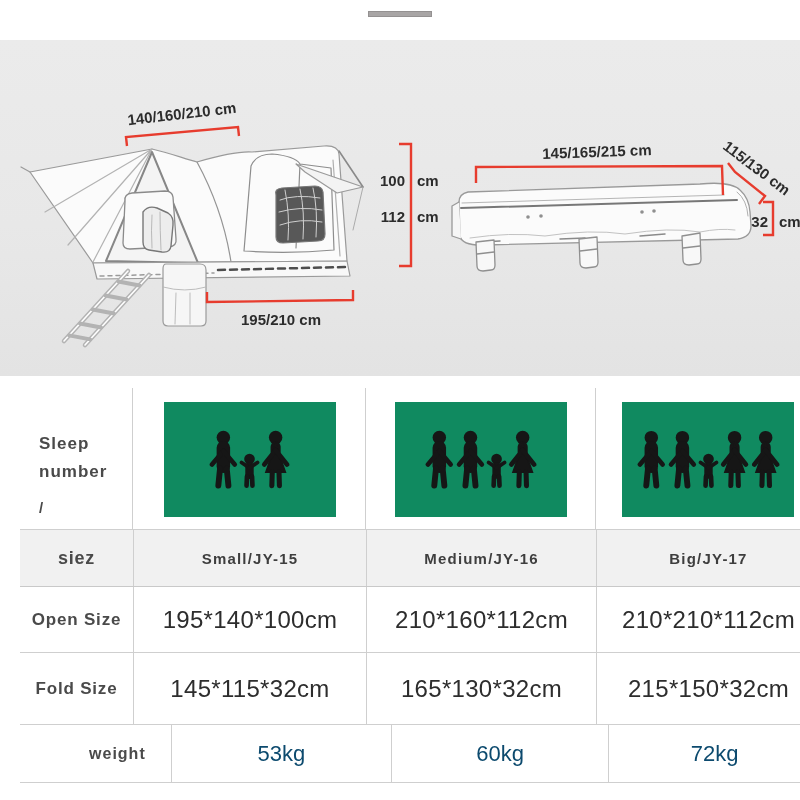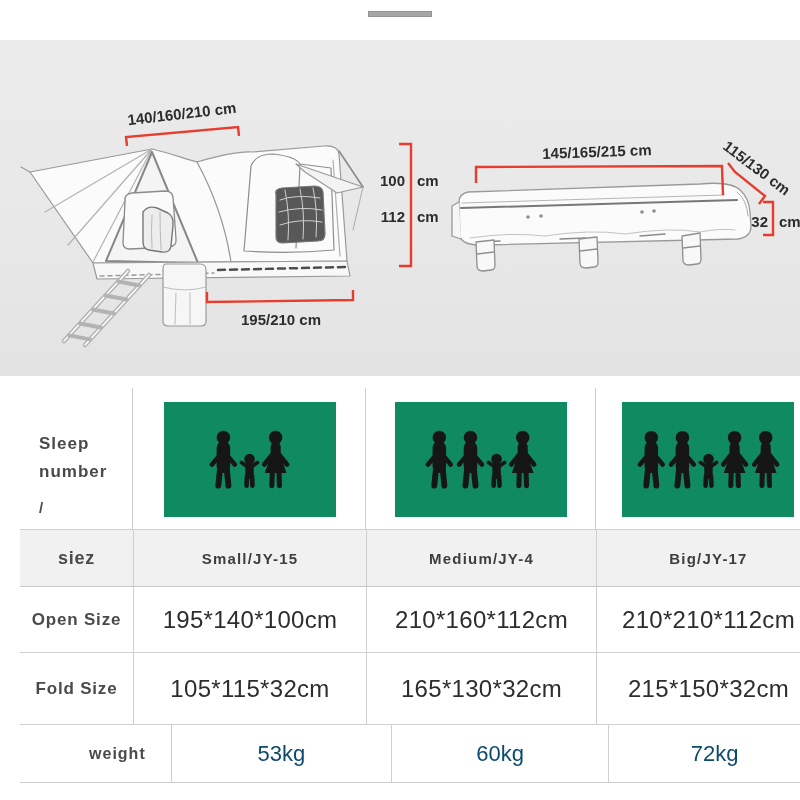--- a/index.html
+++ b/index.html
@@ -275,34 +275,34 @@
     <line x1="21" y1="50" x2="21.5" y2="66" stroke-width="6"></line>
             </g>
           </svg>
         </div>
     </div>
   </div>
 
   <div class="t-row siez">
     <div class="cell c0 row-label siez-label">siez</div>
     <div class="cell c1 siez-val">Small/JY-15</div>
-    <div class="cell c2 siez-val">Medium/JY-4</div>
+    <div class="cell c2 siez-val">Medium/JY-16</div>
     <div class="cell c3 siez-val">Big/JY-17</div>
   </div>
 
   <div class="t-row open">
     <div class="cell c0 row-label">Open Size</div>
     <div class="cell c1 big-val">195*140*100cm</div>
     <div class="cell c2 big-val">210*160*112cm</div>
     <div class="cell c3 big-val">210*210*112cm</div>
   </div>
 
   <div class="t-row fold">
     <div class="cell c0 row-label">Fold Size</div>
-    <div class="cell c1 big-val">105*115*32cm</div>
+    <div class="cell c1 big-val">145*115*32cm</div>
     <div class="cell c2 big-val">165*130*32cm</div>
     <div class="cell c3 big-val">215*150*32cm</div>
   </div>
 
   <div class="t-row weight">
     <div class="cell c0 row-label weight-label">weight</div>
     <div class="cell c1 weight-val">53kg</div>
     <div class="cell c2 weight-val">60kg</div>
     <div class="cell c3 weight-val">72kg</div>
   </div>

